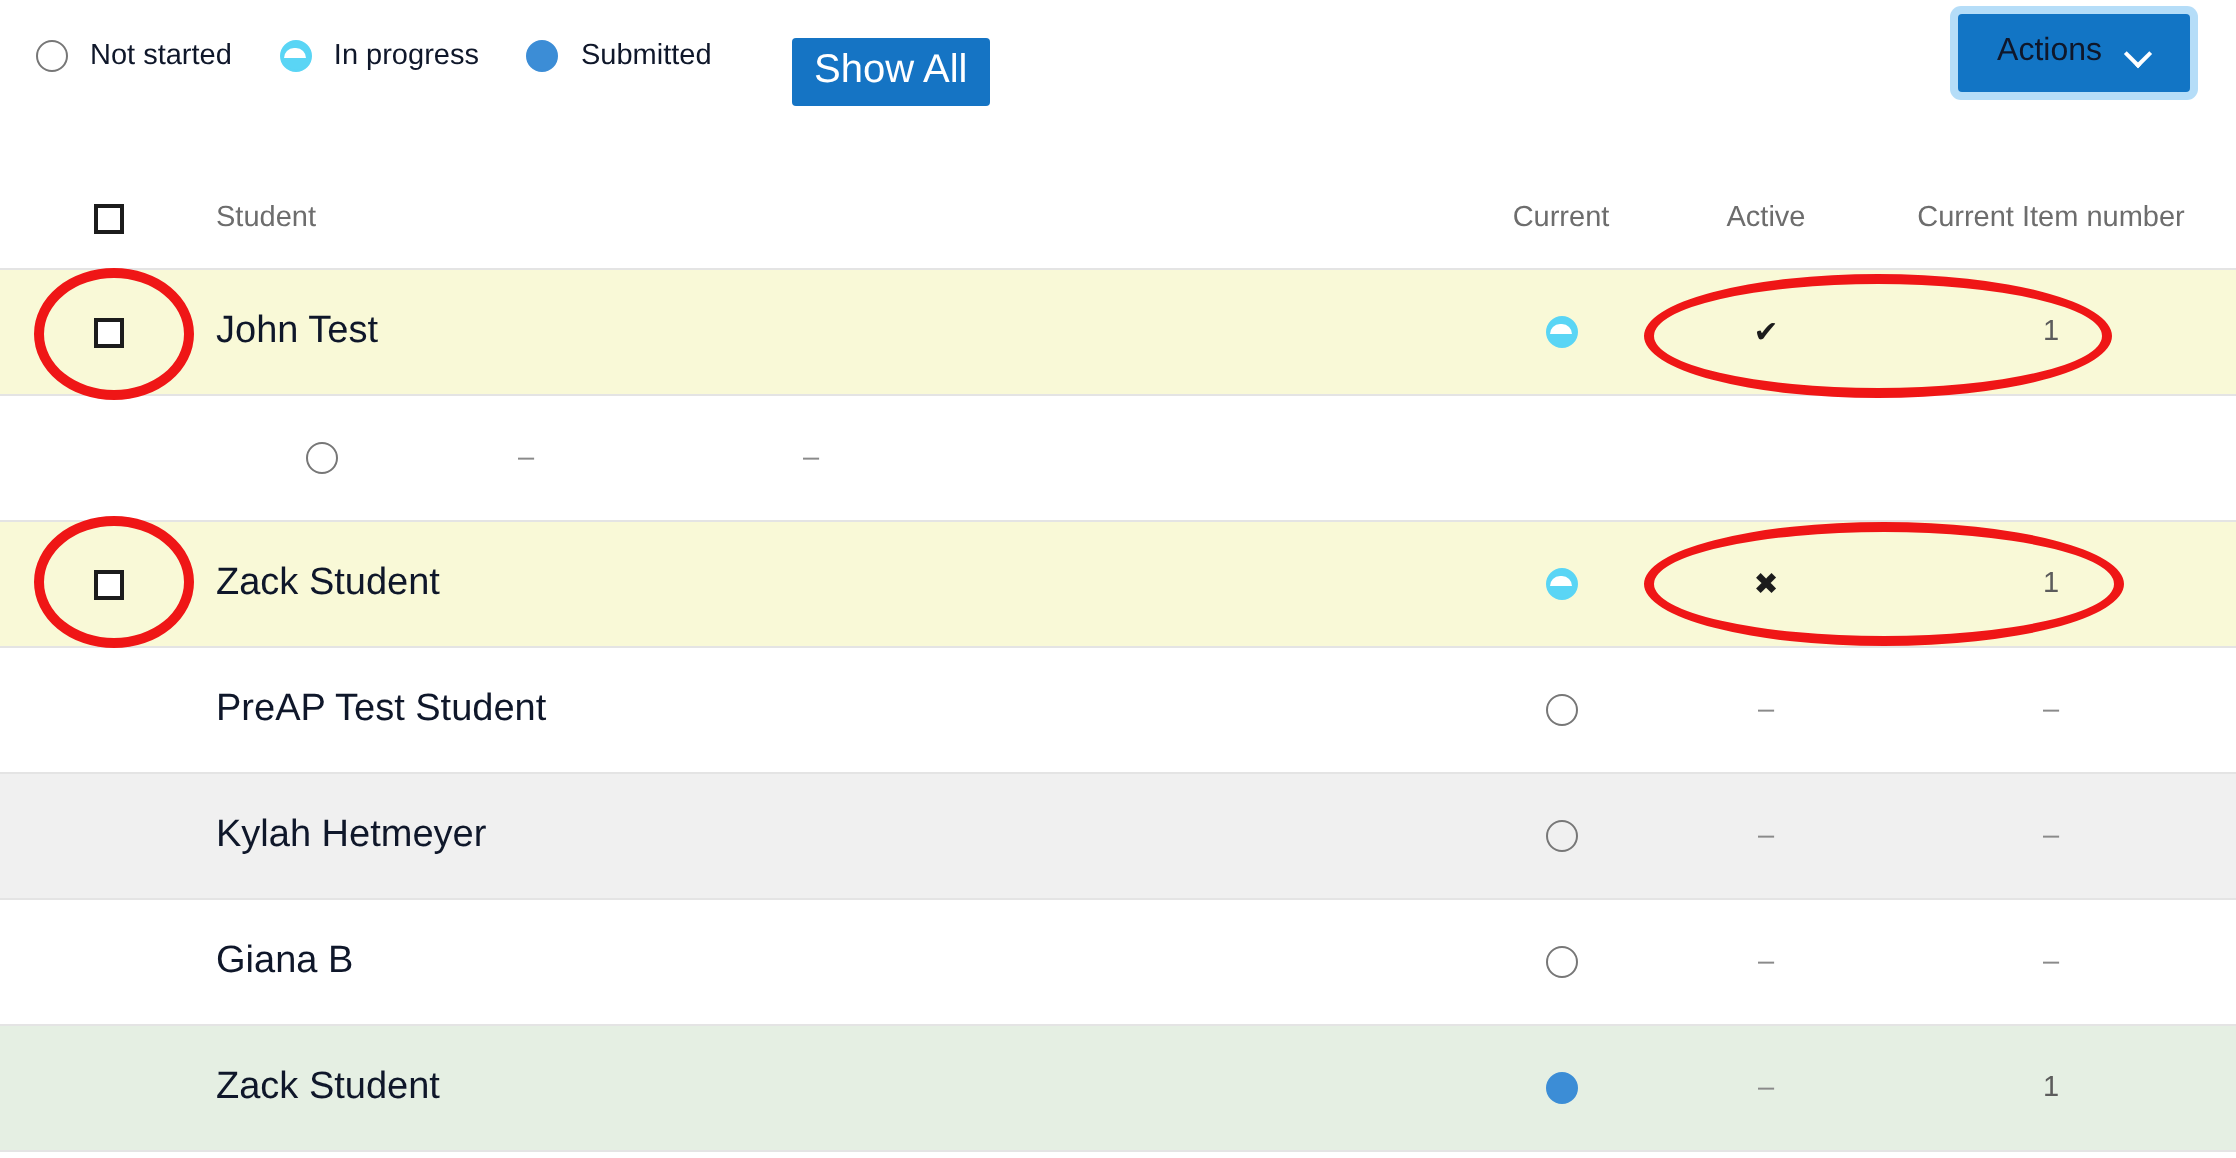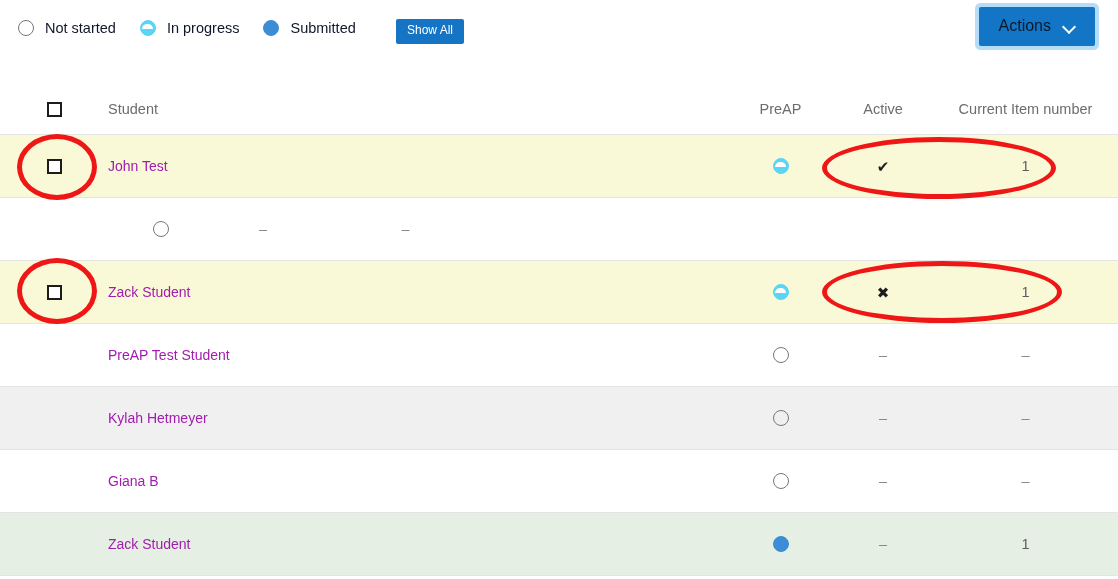--- a/index.html
+++ b/index.html
@@ -73,21 +73,21 @@
   .status-ico.submitted {
     background: #3c8dd6;
     border: 1px solid #3c8dd6;
   }
 
   .show-all-btn {
     position: absolute;
     left: 396px; top: 19px;
     background: #1574c4;
     color: #ffffff;
-    font-size: 12px;
+    font-size: 20px;
     padding: 5px 11px 6px 11px;
     border: none;
     border-radius: 2px;
     font-family: "Liberation Sans", sans-serif;
     cursor: pointer;
     line-height: 1.15;
   }
 
   .actions-btn {
     position: absolute;
@@ -151,22 +151,22 @@
   .c-check {
     width: 108px;
     flex: 0 0 108px;
     display: flex;
     justify-content: center;
     align-items: center;
   }
   .c-name {
     flex: 1 1 auto;
     padding-left: 0px;
-    font-size: 14px;
-    color: #a21caf;
+    font-size: 19px;
+    color: #0f172a;
   }
   .c-status {
     width: 105px;
     flex: 0 0 105px;
     display: flex;
     justify-content: center;
     align-items: center;
     font-size: 14.5px;
     color: #5c5c5c;
   }
@@ -243,21 +243,21 @@
   </button>
 </div>
 
 <div class="table">
 
   <div class="thead">
     <div class="c-check">
       <span class="chk"></span>
     </div>
     <div class="c-name">Student</div>
-    <div class="c-status">PreAP</div>
+    <div class="c-status">Current</div>
     <div class="c-active">Active</div>
     <div class="c-item">Current Item number</div>
   </div>
 
   <div id="tbody">
       <div class="row yellow">
         <div class="c-check">
           <span class="chk"></span>
         </div>
         <div class="c-name">John Test</div>

